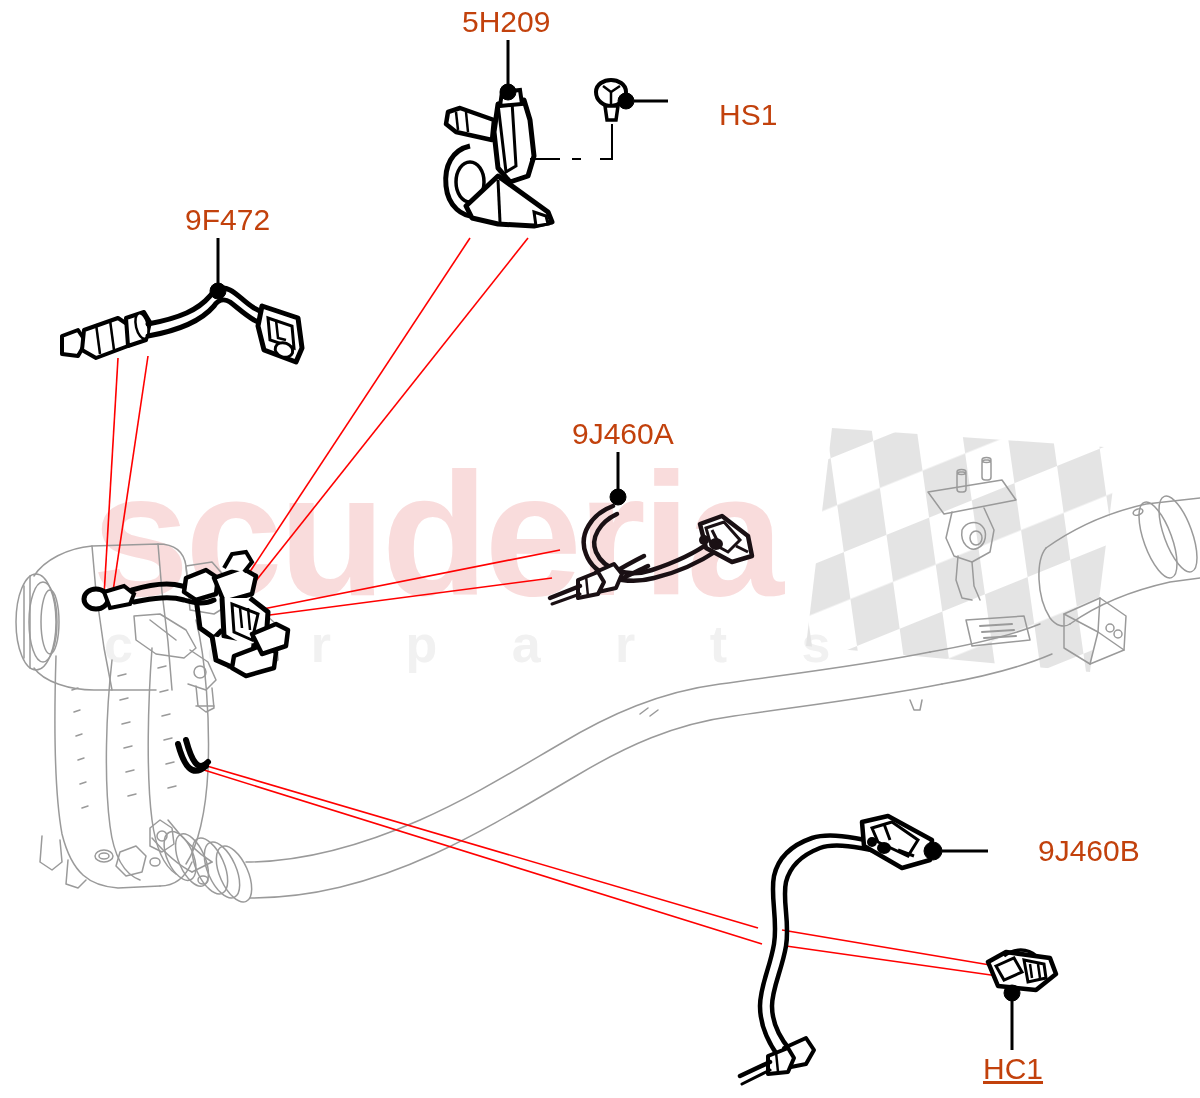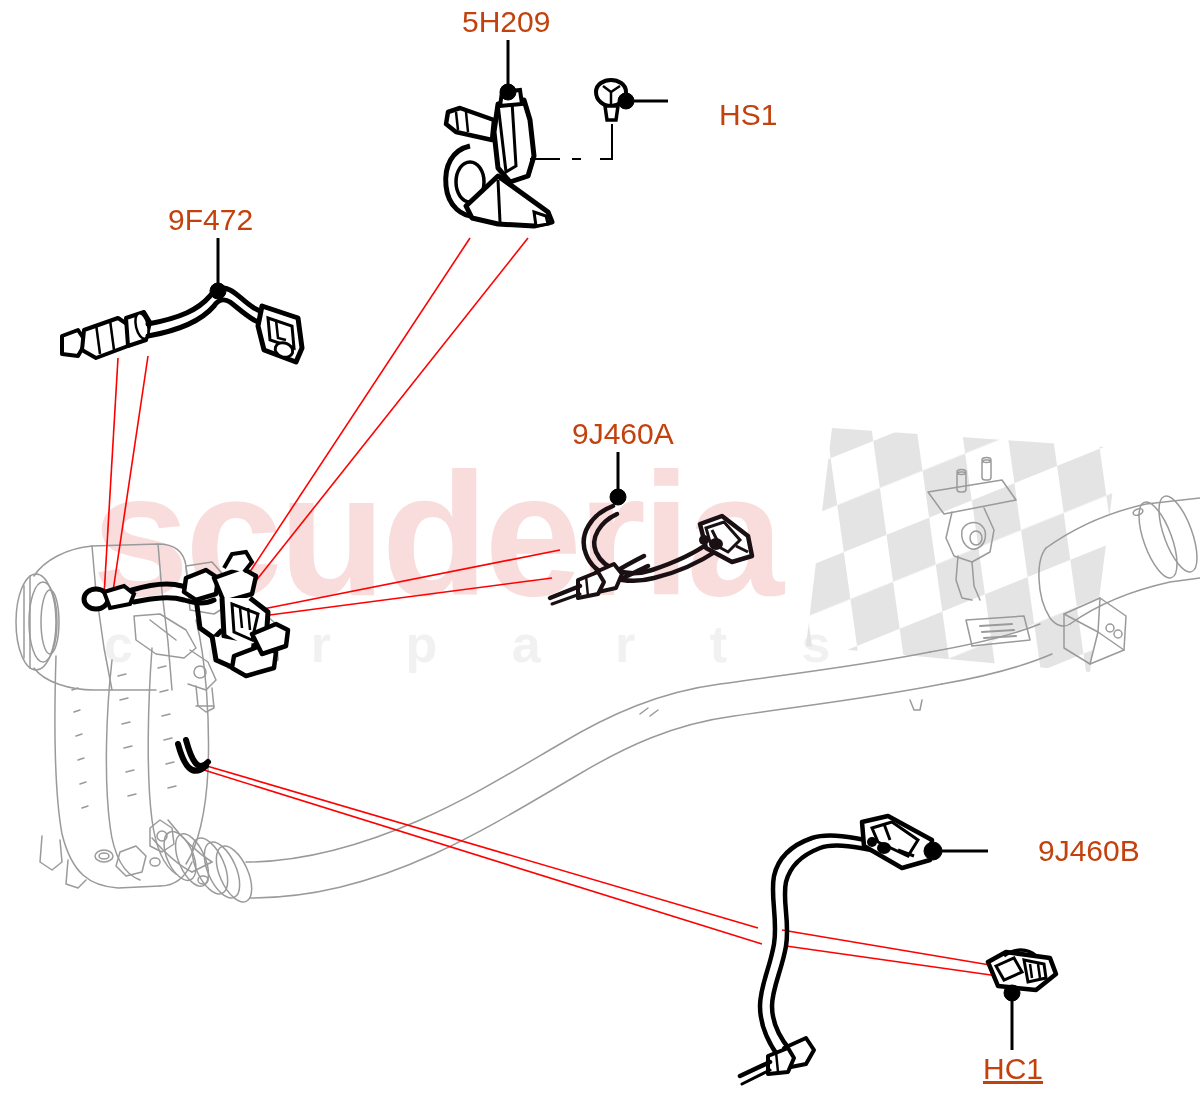--- a/index.html
+++ b/index.html
@@ -367,21 +367,21 @@
 
       <line x1="1012" y1="1050" x2="1012" y2="1000" stroke-width="3"></line>
       <circle cx="1012" cy="993" r="8"></circle>
     </g>
   </svg>
 
   <div class="lbl" style="left:462px;top:5px;">5H209</div>
 
   <div class="lbl" style="left:673px;top:98px;margin-left:46px;">HS1</div>
 
-  <div class="lbl" style="left:168px;top:203px;">9F472</div>
+  <div class="lbl" style="left:185px;top:203px;">9F472</div>
 
   <div class="lbl" style="left:572px;top:417px;">9J460A</div>
 
   <div class="lbl" style="left:1038px;top:834px;">9J460B</div>
 
   <div class="lbl" style="left:983px;top:1052px;text-decoration:underline;">HC1</div>
 
 </div>
 
 </body></html>

